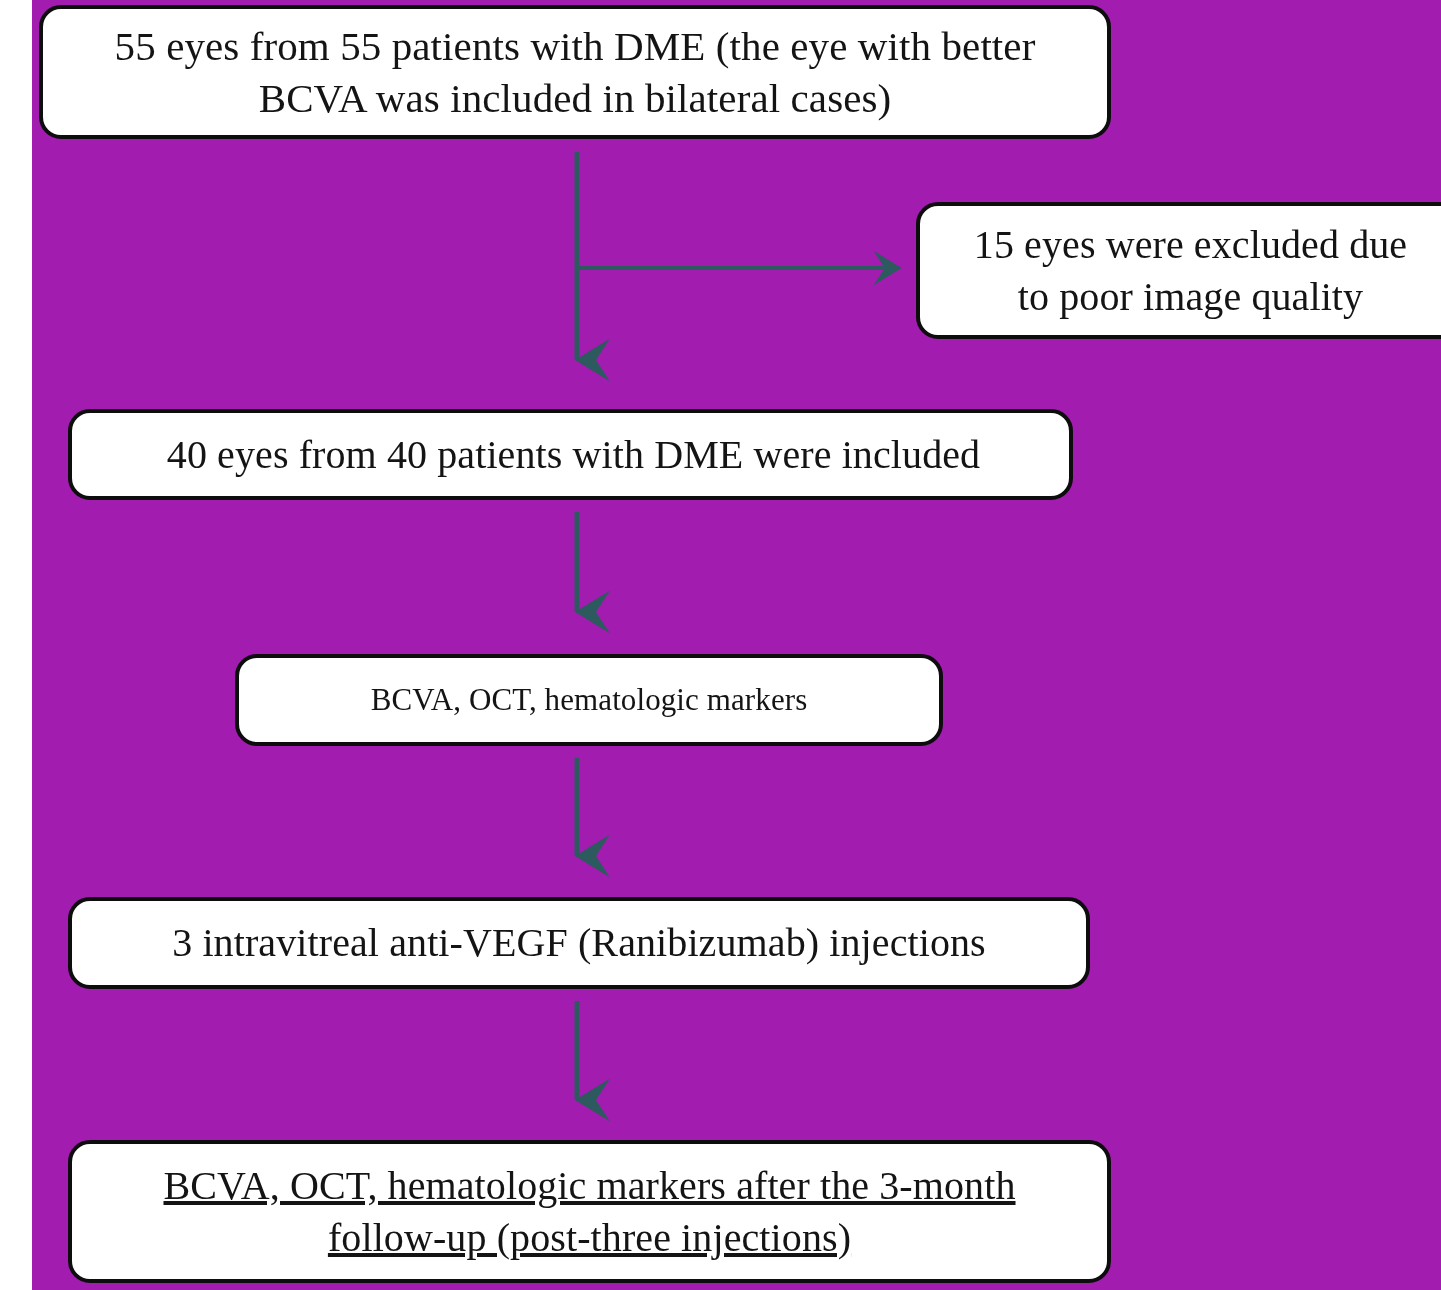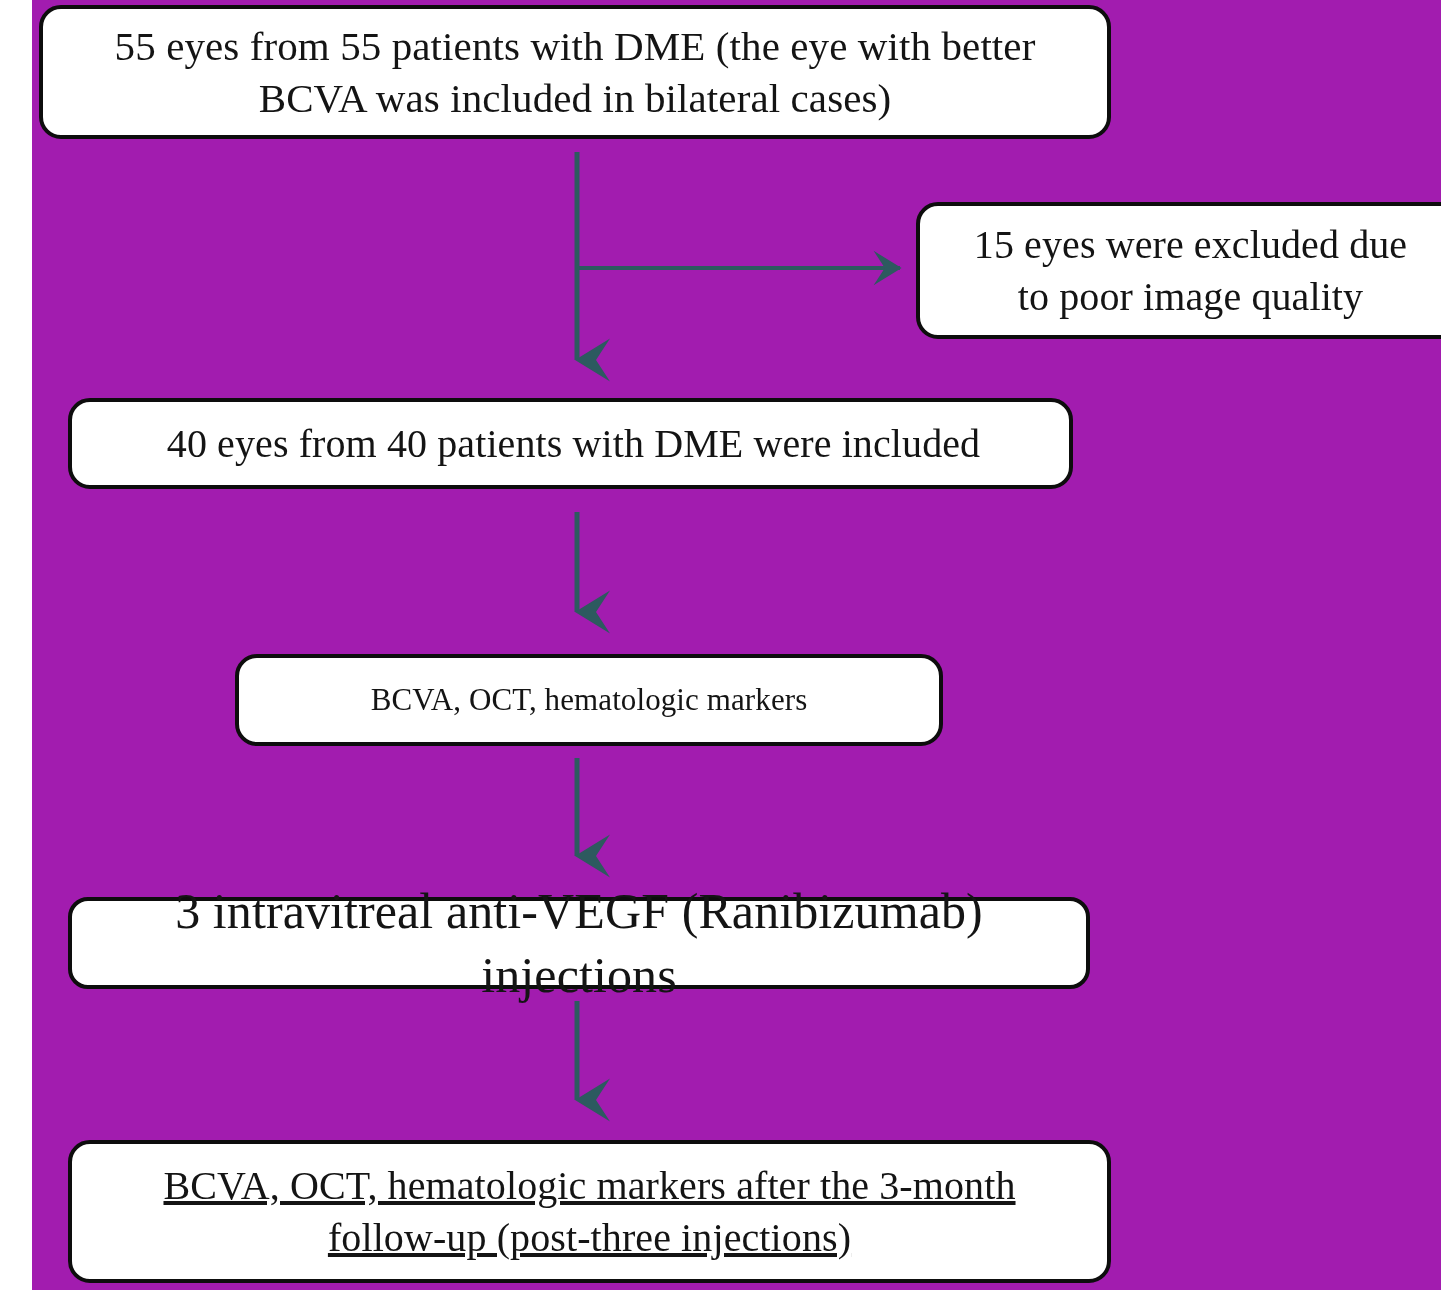--- a/index.html
+++ b/index.html
@@ -36,23 +36,23 @@
     letter-spacing: 0.1px;
   }
   .node .node-text {
     display: block;
     width: 100%;
     white-space: pre-line;
   }
   
   #node-cohort         { left: 7px;   top: 5px;     width: 1072px; height: 134px; font-size: 41px; }
   #node-excluded       { left: 884px; top: 202px;   width: 549px;  height: 137px; font-size: 40px; }
-  #node-included       { left: 36px;  top: 398px;   width: 1005px; height: 91px;  font-size: 40px; padding-left: 24px; }
+  #node-included       { left: 36px;  top: 409px;   width: 1005px; height: 91px;  font-size: 40px; padding-left: 24px; }
   #node-baseline       { left: 203px; top: 654px;   width: 708px;  height: 92px;  font-size: 31px; }
-  #node-treatment      { left: 36px;  top: 897px;   width: 1022px; height: 92px;  font-size: 50px; border-radius: 20px; }
+  #node-treatment      { left: 36px;  top: 897px;   width: 1022px; height: 92px;  font-size: 40px; }
   #node-followup       { left: 36px;  top: 1140px;  width: 1043px; height: 143px; font-size: 40px; text-decoration: underline; }
 
   
   #connectors {
     position: absolute;
     left: 0;
     top: 0;
     width: 1441px;
     height: 1290px;
     pointer-events: none;

